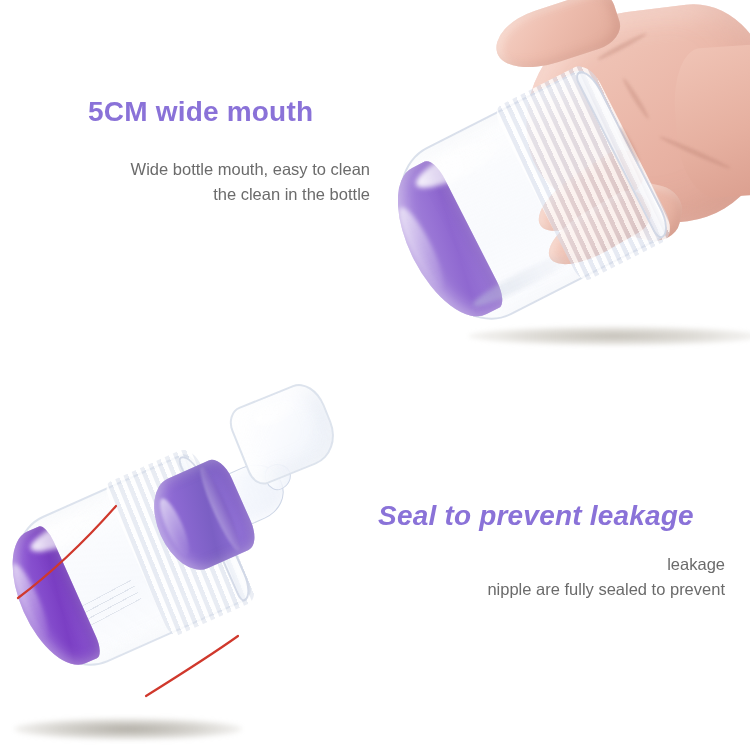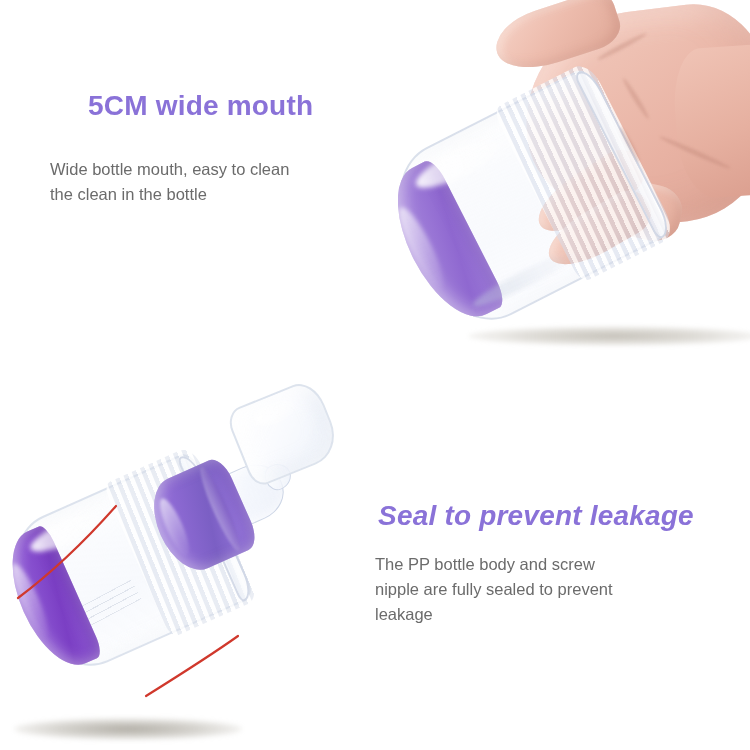--- a/index.html
+++ b/index.html
@@ -31,25 +31,25 @@
     white-space: nowrap;
   }
 
   .feature-body {
     position: absolute;
     font-family: "Liberation Sans", sans-serif;
     font-weight: 400;
     font-size: 16.5px;
     line-height: 25px;
     color: #6b6b6b;
-    text-align: left;
-  }
-
-  
-  #section-one-heading { left: 88px;  top: 90px; }
+    text-align: right;
+  }
+
+  
+  #section-one-heading { left: 88px;  top: 96px; }
   #section-one-body    { left: 50px;  top: 157px; width: 320px; }
 
   
   #section-two-heading { left: 378px; top: 500px; font-style: italic; }
   #section-two-body    { left: 375px; top: 552px; width: 350px; }
 
   
   .ground-shadow {
     position: absolute;
     border-radius: 50%;
@@ -448,23 +448,22 @@
     </div>
 
     <div class="ground-shadow" id="shadow-top"></div>
   </div>
 
   <div>
 
     <div class="feature-heading" id="section-two-heading" style="color: rgb(138, 114, 216);">Seal to prevent leakage</div>
 
     <div class="feature-body" id="section-two-body" style="color: rgb(107, 107, 107);">
-      <div>The PP bottle body and screw</div>
+      <div>leakage</div>
       <div>nipple are fully sealed to prevent</div>
-      <div>leakage</div>
     </div>
 
     <div id="photo-exploded-bottle">
 
       <span class="sr-caption">Exploded view of baby bottle: clear PP body with purple base, purple screw nipple collar, and clear cap</span>
 
       <div id="exp-body-group">
         <div id="exp-body-glass"></div>
         <div id="exp-body-threads"></div>
         <div id="exp-body-rim"></div>

